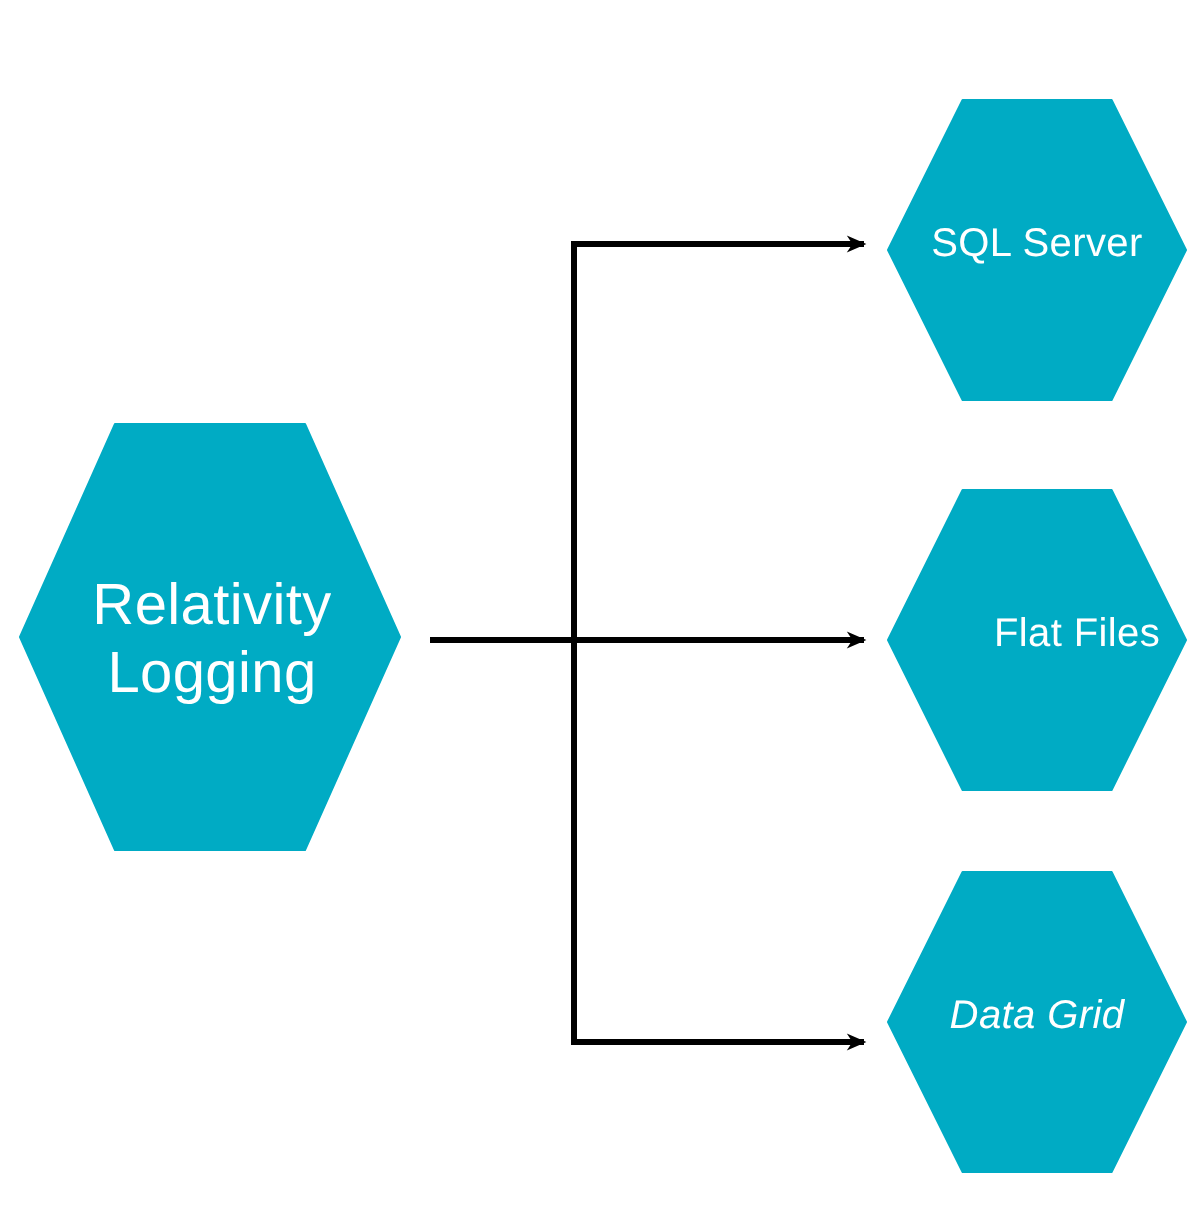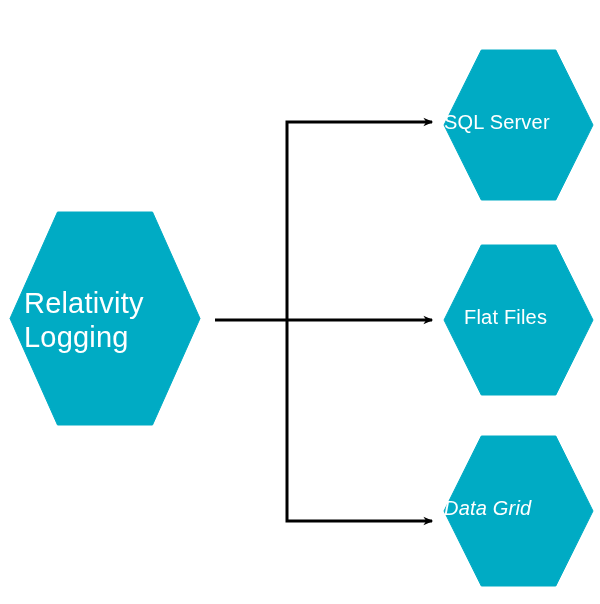--- a/index.html
+++ b/index.html
@@ -20,28 +20,29 @@
   #diagram-svg {
     position: absolute;
     left: 0;
     top: 0;
     width: 600px;
     height: 604px;
     display: block;
   }
   .node-label {
     position: absolute;
+    text-align: center;
     color: #ffffff;
     line-height: 1.18;
     white-space: pre;
     pointer-events: none;
     letter-spacing: 0.2px;
   }
   #label-source {
-    left: 24px;
+    left: 11px;
     top: 286px;
     width: 190px;
     font-size: 29px;
   }
   #label-sql {
     left: 444px;
     top: 111px;
     width: 149px;
     font-size: 20px;
   }

